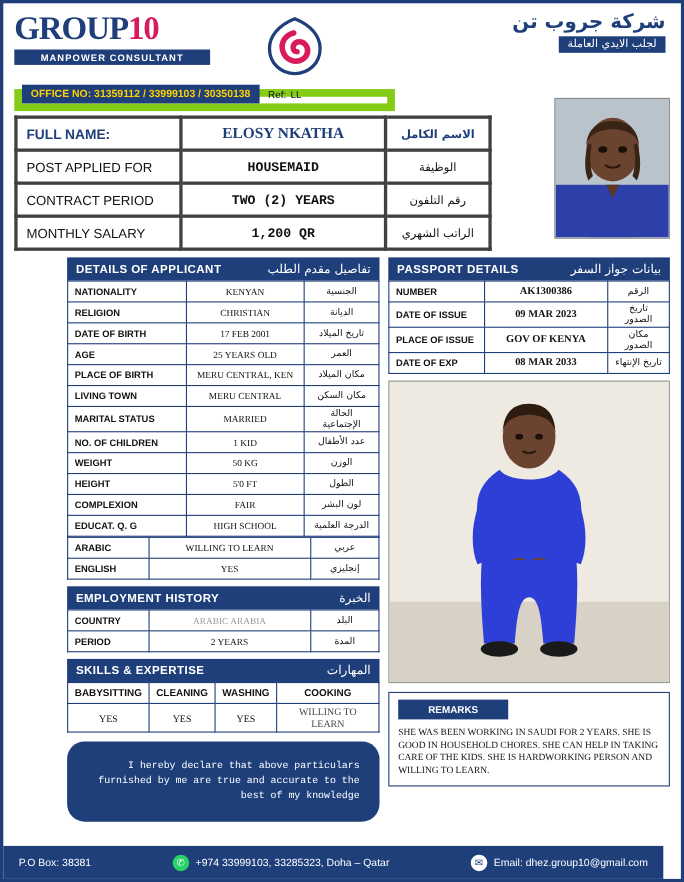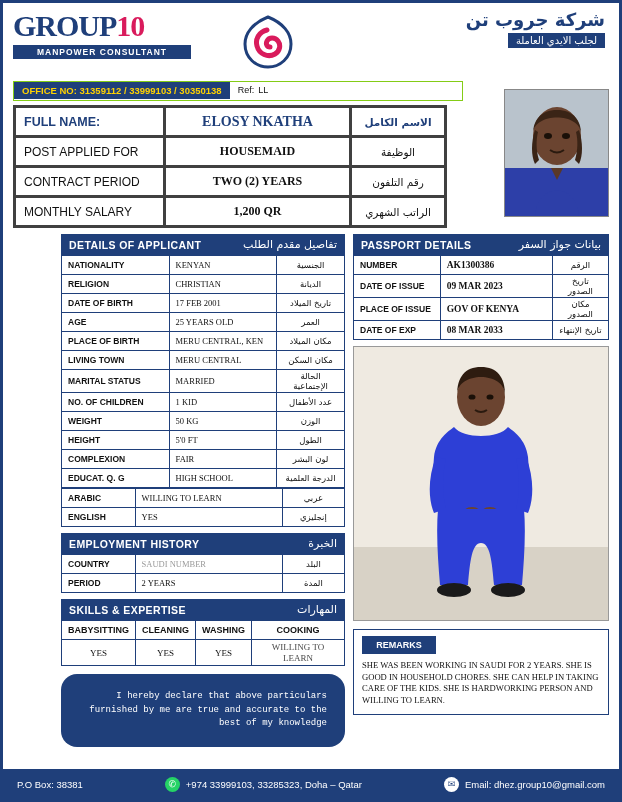--- a/index.html
+++ b/index.html
@@ -56,24 +56,24 @@
     margin-top: 3px;
     background: #1f3f7a; color: #fff;
     font-size: 10px; padding: 2px 8px;
     display: inline-block; direction: rtl;
     font-family: "DejaVu Sans", sans-serif;
   }
   
   .office-row {
     display: flex;
     margin: 0 10px;
-    border: 1px solid #84cc16;
+    border: 7px solid #84cc16;
     height: 20px;
-    align-items: flex-start;
-    width: 450px;
+    align-items: flex-end;
+    width: 346px;
   }
   .office-no {
     background: #1f3f7a; color: #ffd200;
     font-size: 9.5px; font-weight: bold;
     padding: 3px 8px; white-space: nowrap;
     display: flex; align-items: center;
   }
   .office-ref {
     flex: 1; font-size: 9px; padding: 3px 8px;
     display: flex; align-items: center; gap: 4px;
@@ -85,21 +85,21 @@
     border: 1px solid #1f3f7a;
     border-collapse: collapse;
   }
   .topinfo td {
     border: 3px solid #404040;
     height: 30px;
     vertical-align: middle;
     padding: 2px 8px;
   }
   .ti-label { width: 150px; font-size: 12px; }
-  .ti-value { text-align: center; font-size: 12px; font-weight: bold; font-family: Liberation Serif, serif; }
+  .ti-value { text-align: center; font-size: 12px; font-weight: bold; font-family: Liberation Mono, monospace; }
   .ti-ar { width: 95px; text-align: center; font-size: 10.5px; direction: rtl; font-family: "DejaVu Sans", sans-serif; }
   .fullname-label { color: #1f3f7a; font-weight: bold; font-size: 12.5px; }
   .fullname-value { color: #1f3f7a; font-weight: bold; font-size: 14px; font-family: "Liberation Serif", serif; }
   .fullname-ar { color: #1f3f7a; font-weight: bold; }
   
   .photo-passport {
     position: absolute; right: 10px; top: 86px;
     width: 105px; height: 128px;
     border: 1px solid #888; overflow: hidden;
     background: #cfd6dd;
@@ -116,21 +116,21 @@
   }
   .sec-bar .ar { direction: rtl; font-family: "DejaVu Sans", sans-serif; font-weight: normal; font-size: 11px; }
   table.grid { width: 100%; border-collapse: collapse; }
   table.grid td {
     border: 1px solid #1f3f7a;
     height: 19px;
     font-size: 8.5px;
     padding: 1px 6px;
   }
   td.k { width: 38%; font-weight: bold; font-size: 8.2px; }
-  td.v { text-align: left; font-family: "Liberation Serif", serif; font-size: 9px; }
+  td.v { text-align: center; font-family: "Liberation Serif", serif; font-size: 9px; }
   td.a { width: 24%; text-align: center; direction: rtl; font-family: "DejaVu Sans", sans-serif; font-size: 9px; }
   
   .ptable td { height: 22px; }
   .ptable td.k { width: 34%; font-size: 8.5px; font-weight: bold; }
   .ptable td.v { font-weight: bold; font-size: 9.5px; }
   .ptable td.a { width: 22%; }
   
   .langtable td.k { width: 26%; }
   .langtable td.a { width: 22%; }
   
@@ -156,30 +156,30 @@
     margin-top: 6px;
     width: 100%; height: 275px;
     border: 1px solid #999;
     background: #e8e4dd;
     overflow: hidden; position: relative;
   }
   
   .remarks-wrap { margin-top: 8px; border: 1px solid #1f3f7a; }
   .remarks-head {
     background: #1f3f7a; color: #fff; font-size: 9px; font-weight: bold;
-    padding: 4px 0; width: 74px; margin: 6px 0 0 8px; text-align: center;
+    padding: 4px 0; width: 100px; margin: 6px 0 0 8px; text-align: center;
   }
   .remarks-body {
     font-family: "Liberation Serif", serif;
     font-size: 8.6px; line-height: 1.35;
     padding: 6px 8px 8px 8px;
   }
   
   .footer {
-    position: absolute; left: 0; right: 0; bottom: 0;
+    position: absolute; left: 0; right: 16px; bottom: 0;
     background: #1f3f7a; color: #fff;
     height: 30px;
     display: flex; align-items: center; justify-content: space-between;
     padding: 0 14px; font-size: 9.5px;
   }
   .fitem { display: flex; align-items: center; gap: 6px; }
   .cicon {
     width: 15px; height: 15px; border-radius: 50%;
     display: inline-flex; align-items: center; justify-content: center;
     font-size: 9px; color: #1f3f7a; background: #fff;
@@ -347,21 +347,21 @@
         </table>
 
       <div class="sec-bar" style="margin-top:6px">
         <span>EMPLOYMENT HISTORY</span>
         <span class="ar">الخبرة</span>
       </div>
       <table class="grid emptable">
         <tbody>
             <tr>
               <td class="k">COUNTRY</td>
-              <td class="v faded">SAUDI NUMBER</td>
+              <td class="v faded">ARABIC ARABIA</td>
               <td class="a">البلد</td>
             </tr>
         <tr>
               <td class="k">PERIOD</td>
               <td class="v">2 YEARS</td>
               <td class="a">المدة</td>
             </tr>
       </tbody>
         </table>
 

